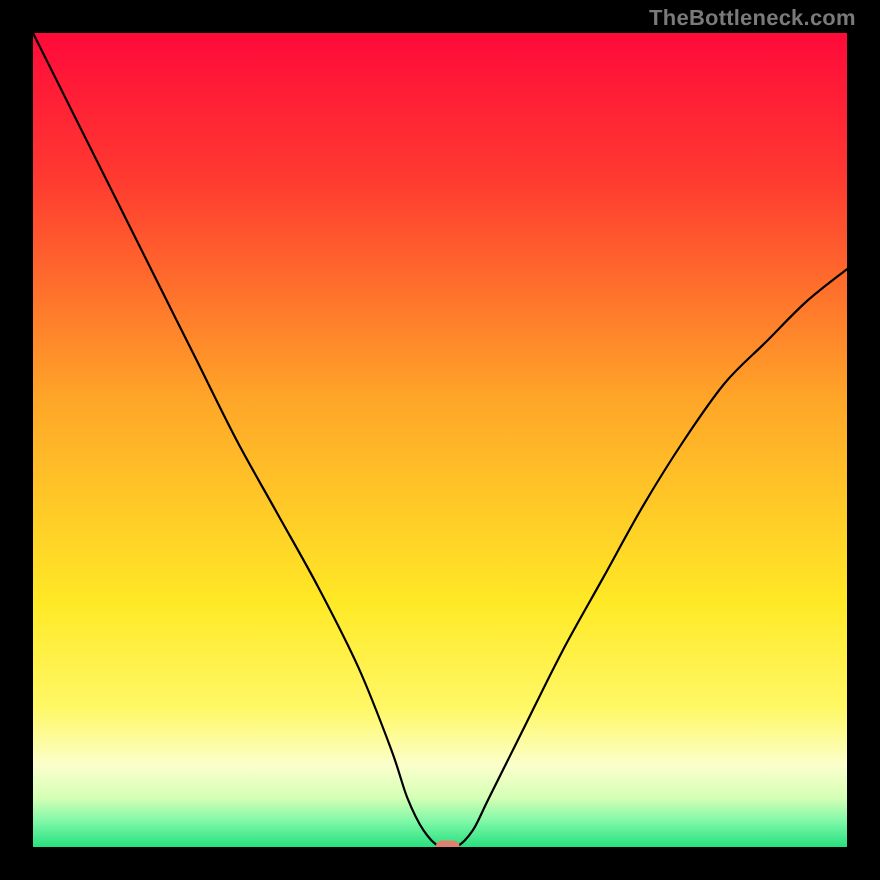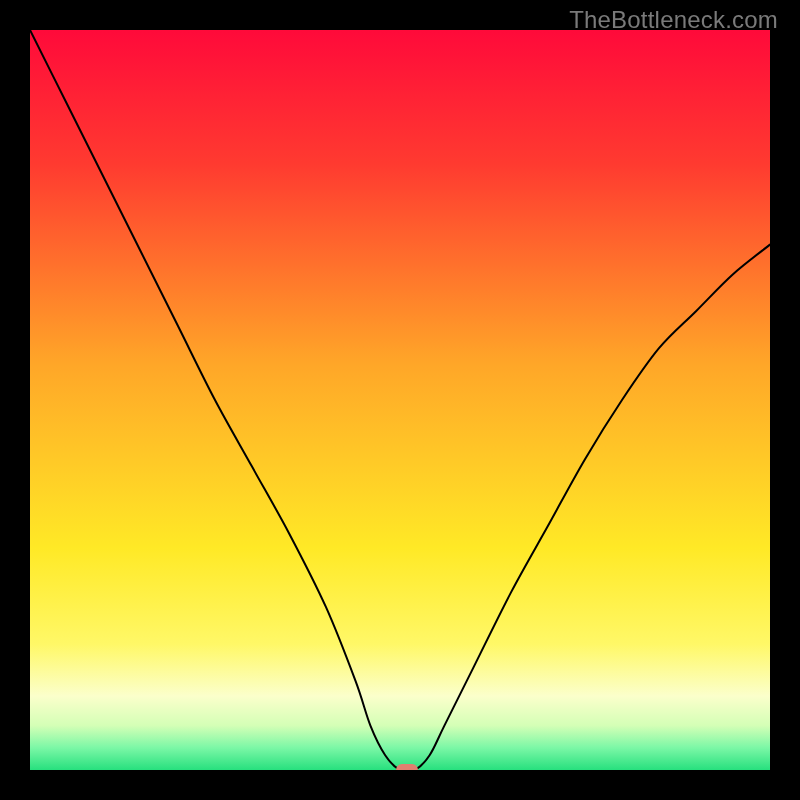--- a/index.html
+++ b/index.html
@@ -41,22 +41,22 @@
     height: 12px;
     border-radius: 6px;
     background: #e08070;
     transform: translate(-50%, -50%);
   }
   .watermark {
     position: absolute;
     top: 6px;
     right: 22px;
     color: #7a7a7a;
-    font-size: 24px;
-    font-weight: 400;
+    font-size: 20px;
+    font-weight: 700;
     letter-spacing: 0.2px;
   }
 </style>
 </head>
 <body>
 
 <div class="frame">
 
   <div class="watermark">TheBottleneck.com</div>
 

